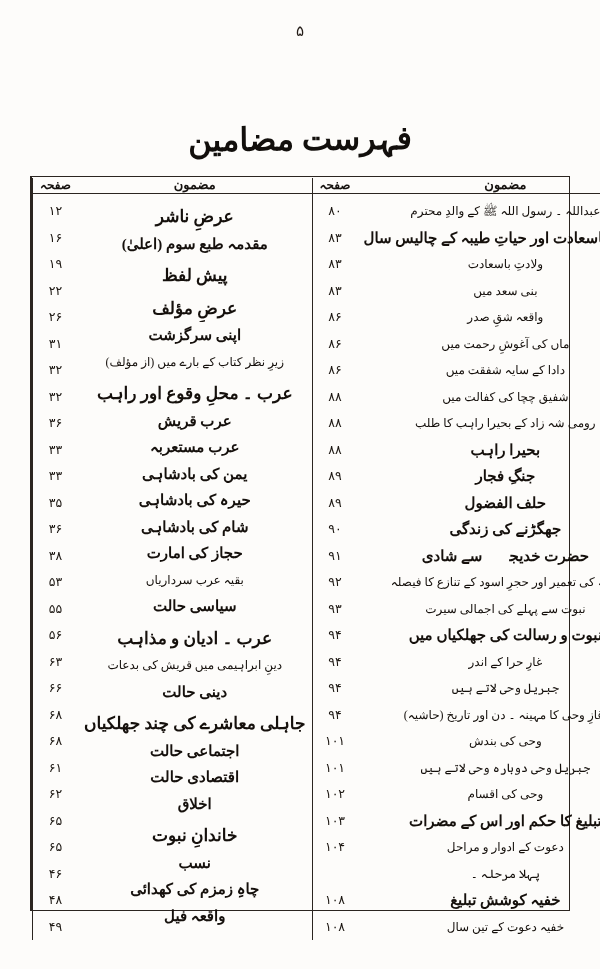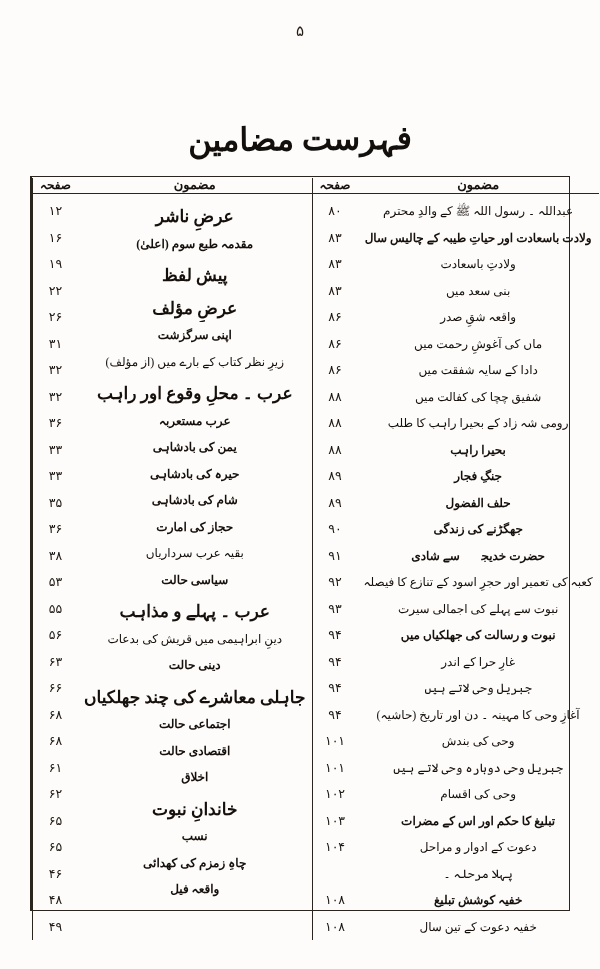--- a/index.html
+++ b/index.html
@@ -129,21 +129,21 @@
     overflow: hidden;
     padding: 0 6px;
     box-sizing: border-box;
   }
   .row-topic.big {
     font-size: 17px;
     font-weight: bold;
     margin-top: 6px;
   }
   .row-topic.mid {
-    font-size: 12px;
+    font-size: 15px;
     font-weight: bold;
   }
   .row-topic.small {
     font-size: 12px;
   }
   .row-topic.center-head {
     text-align: center;
   }
   .blank {
     height: 26.5px;
@@ -197,28 +197,29 @@
           <div class="row-page">۴۹</div>
         </div>
         <div class="topic-strip">
           <div class="row-topic big">عرضِ ناشر</div>
           <div class="row-topic mid">مقدمہ طبع سوم (اعلیٰ)</div>
           <div class="row-topic big">پیش لفظ</div>
           <div class="row-topic big">عرضِ مؤلف</div>
           <div class="row-topic mid">اپنی سرگزشت</div>
           <div class="row-topic small">زیرِ نظر کتاب کے بارے میں  (از مؤلف)</div>
           <div class="row-topic big">عرب ۔ محلِ وقوع اور راہب</div>
+          <div class="row-topic mid">عرب قریش</div>
           <div class="row-topic mid">عرب مستعربہ</div>
           <div class="row-topic mid">یمن کی بادشاہی</div>
           <div class="row-topic mid">حیرہ کی بادشاہی</div>
           <div class="row-topic mid">شام کی بادشاہی</div>
           <div class="row-topic mid">حجاز کی امارت</div>
           <div class="row-topic small">بقیہ عرب سرداریاں</div>
           <div class="row-topic mid">سیاسی حالت</div>
-          <div class="row-topic big">عرب ۔ پہلے و مذاہب</div>
+          <div class="row-topic big">عرب ۔ ادیان و مذاہب</div>
           <div class="row-topic small">دینِ ابراہیمی میں قریش کی بدعات</div>
           <div class="row-topic mid">دینی حالت</div>
           <div class="row-topic big">جاہلی معاشرے کی چند جھلکیاں</div>
           <div class="row-topic mid">اجتماعی حالت</div>
           <div class="row-topic mid">اقتصادی حالت</div>
           <div class="row-topic mid">اخلاق</div>
           <div class="row-topic big">خاندانِ نبوت</div>
           <div class="row-topic mid">نسب</div>
           <div class="row-topic mid">چاہِ زمزم کی کھدائی</div>
           <div class="row-topic mid">واقعہ فیل</div>

